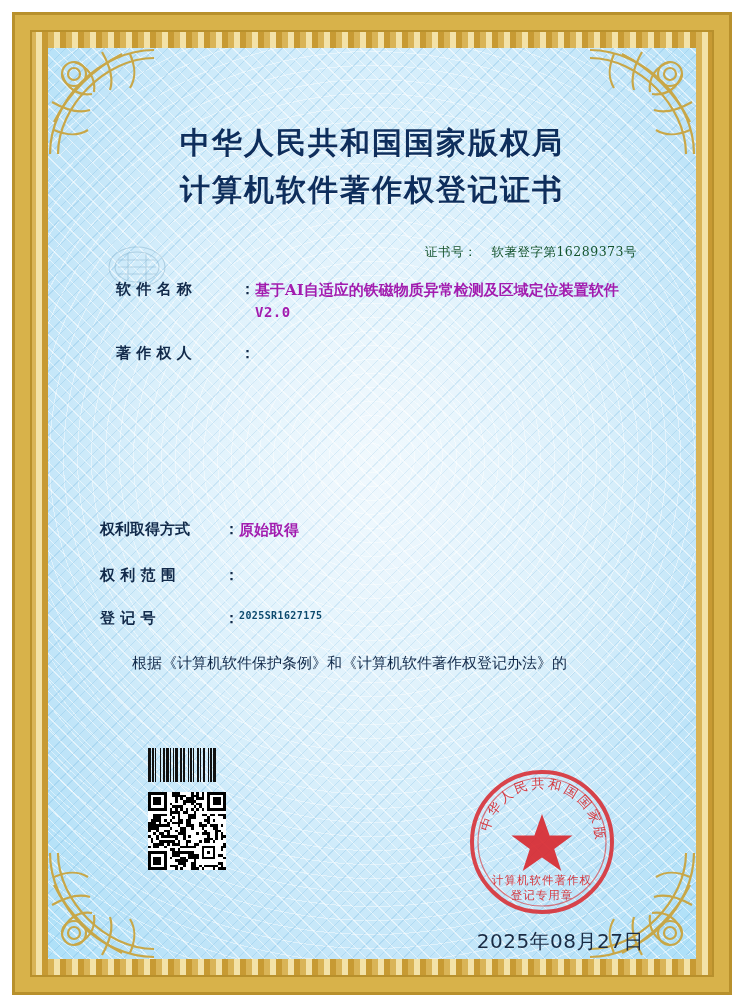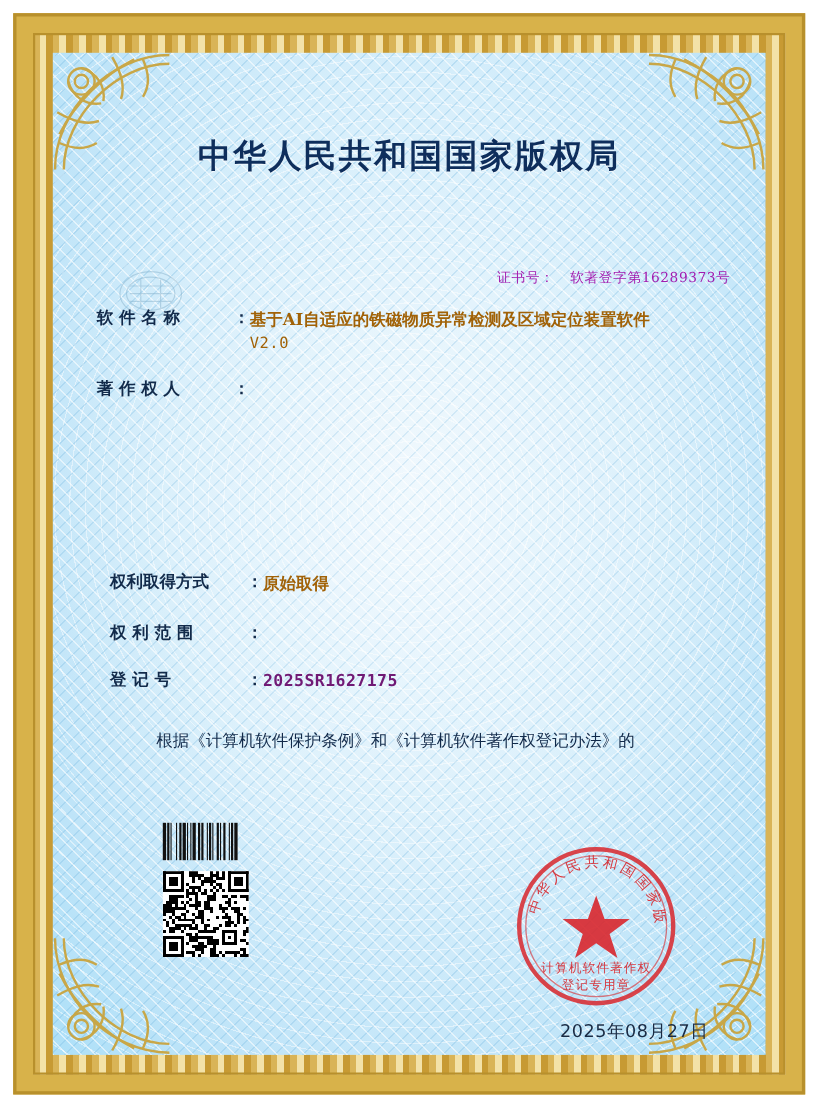--- a/index.html
+++ b/index.html
@@ -109,41 +109,41 @@
     font-weight: bold;
     font-size: 30px;
     letter-spacing: 2px;
     color: #0e2e5c;
     line-height: 1.55;
     text-shadow: 0 1px 0 rgba(255,255,255,0.6);
   }
 
   .cert-no {
     position: absolute;
-    right: 32px;
+    right: 59px;
     top: 196px;
     font-size: 12.5px;
-    color: #a21caf;
+    color: #14532d;
     font-family: "DejaVu Serif", "Liberation Serif", serif;
     letter-spacing: 0.5px;
   }
   .cert-no .label { margin-right: 10px; }
 
   
   .left-medallion {
     position: absolute;
     left: 58px; top: 196px;
     width: 62px; height: 46px;
     opacity: 0.5;
     pointer-events: none;
   }
 
   .fields {
     position: absolute;
-    left: 40px;
+    left: 68px;
     right: 44px;
     top: 232px;
   }
   .field-row {
     display: flex;
     align-items: flex-start;
     margin-bottom: 22px;
     font-size: 15px;
     color: #14253d;
   }
@@ -158,59 +158,59 @@
   }
   .field-colon {
     flex: 0 0 12px;
     font-weight: bold;
     color: #122a4a;
   }
   .field-value {
     flex: 1 1 auto;
     font-family: "DejaVu Serif", "Liberation Serif", serif;
     font-weight: bold;
-    color: #a16207;
+    color: #a21caf;
     line-height: 1.45;
     word-break: break-all;
   }
   .field-value .ver {
     display: block;
     font-family: "DejaVu Sans Mono", "Liberation Mono", monospace;
-    font-weight: normal;
+    font-weight: bold;
     font-size: 14px;
     letter-spacing: 0.5px;
   }
 
   .group-two {
     position: absolute;
     left: 52px;
     right: 44px;
     top: 472px;
   }
   .group-two .field-row { margin-bottom: 24px; }
   .mono-val {
     font-family: "DejaVu Sans Mono", "Liberation Mono", monospace;
     font-weight: bold;
-    font-size: 15px;
+    font-size: 10px;
     letter-spacing: 0.4px;
-    color: #701a75;
+    color: #0c4a6e;
   }
 
   .statement {
     position: absolute;
     left: 54px;
     right: 44px;
     top: 600px;
     font-family: "DejaVu Serif", "Liberation Serif", serif;
     font-size: 15px;
     color: #122a4a;
     line-height: 2.05;
     text-align: justify;
   }
-  .statement p { margin: 10px; }
+  .statement p { margin: 0; }
   .statement .indent { text-indent: 30px; }
 
   
   .barcode {
     position: absolute;
     left: 100px;
     top: 700px;
     width: 108px;
     height: 34px;
     display: flex;
@@ -241,21 +241,21 @@
     width: 152px;
     height: 152px;
     pointer-events: none;
   }
 
   .issue-date {
     position: absolute;
     right: 52px;
     top: 880px;
     font-family: "DejaVu Sans", "Liberation Sans", sans-serif;
-    font-size: 16px;
+    font-size: 20px;
     color: #1a2b44;
     letter-spacing: 0.5px;
   }
 </style>
 </head>
 <body>
 
 <div class="page">
 
   <div class="gold-frame"></div>
@@ -320,20 +320,21 @@
       <path d="M8 58 C22 66 34 70 46 66"></path>
       <path d="M86 10 C92 24 92 34 86 44"></path>
       <path d="M10 86 C24 92 34 92 44 86"></path>
     </g>
   </svg>
 
   <div class="content">
 
     <div class="title-block">
       <div class="title-line">中华人民共和国国家版权局</div>
+      <div class="title-line">计算机软件著作权登记证书</div>
     </div>
 
     <svg class="left-medallion" viewBox="0 0 62 46">
       <g fill="none" stroke="#8ab4cd" stroke-width="1.1">
         <ellipse cx="31" cy="23" rx="28" ry="20"></ellipse>
         <ellipse cx="31" cy="23" rx="22" ry="15"></ellipse>
         <path d="M12 16 H50 M12 23 H50 M12 30 H50"></path>
         <path d="M22 10 V36 M40 10 V36"></path>
       </g>
     </svg>

